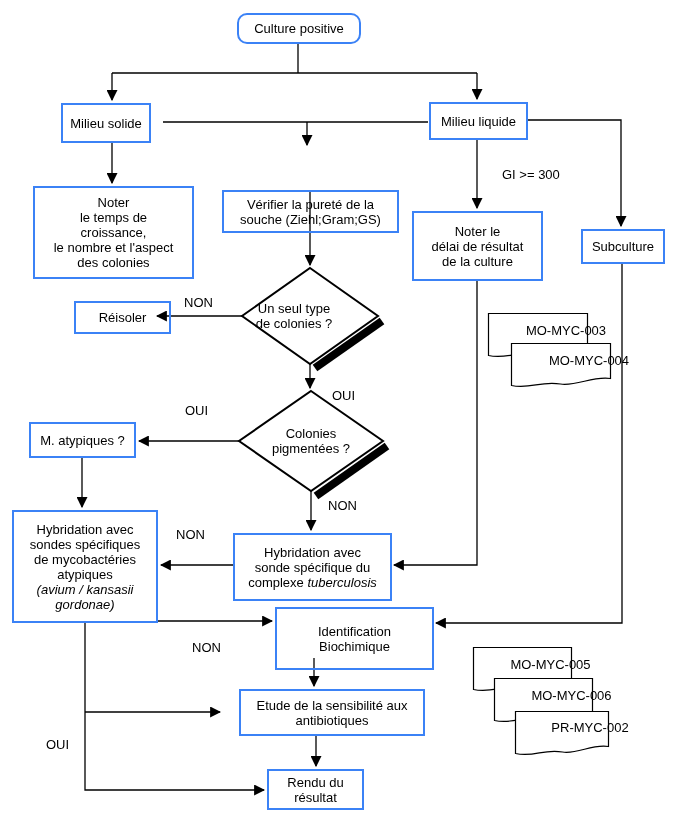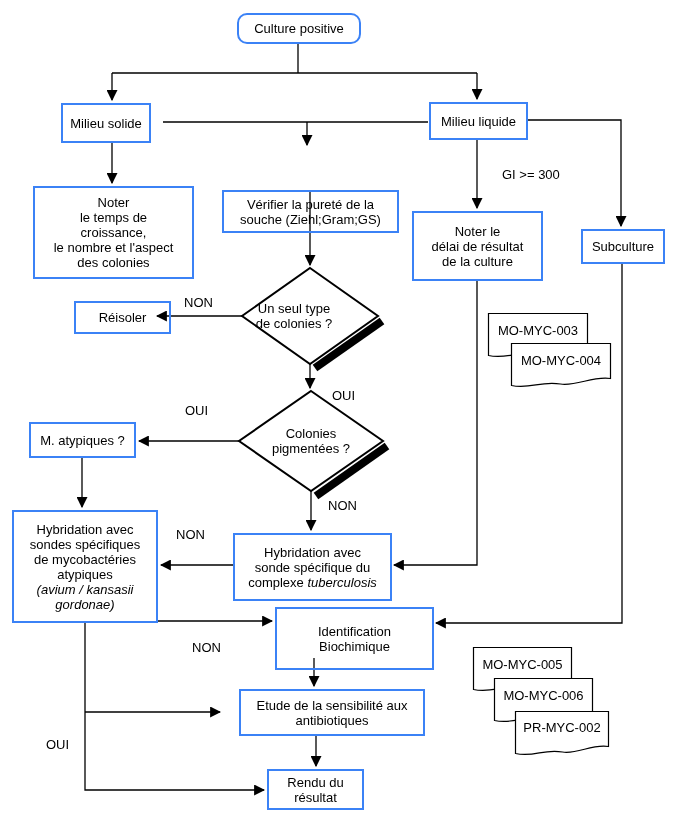--- a/index.html
+++ b/index.html
@@ -6,21 +6,21 @@
   .canvas{position:relative;width:673px;height:822px;background:#fff;overflow:hidden;
           font-family:"Liberation Sans",sans-serif;color:#000;}
   .canvas svg{position:absolute;left:0;top:0;}
   .box{position:absolute;box-sizing:border-box;border:2px solid #3b82f6;background:transparent;
        display:flex;flex-direction:column;align-items:center;justify-content:center;
        text-align:center;font-size:13px;line-height:15px;white-space:pre-line;z-index:3;}
   .rounded{border-radius:10px;}
   .dtext{position:absolute;display:flex;align-items:center;justify-content:center;
          text-align:center;font-size:13px;line-height:15px;white-space:pre-line;z-index:3;}
   .lbl{position:absolute;font-size:13px;line-height:14px;z-index:3;white-space:nowrap;}
-  .doclbl{position:absolute;text-align:center;font-size:13px;line-height:15px;z-index:3;}
+  .doclbl{position:absolute;text-align:center;font-size:13px;line-height:15px;z-index:3;margin-left:28px;}
   .it{font-style:italic;}
   .blk{display:block;white-space:pre-line;}
 </style>
 </head>
 <body>
 
 <div class="canvas">
 
   <svg width="673" height="822" viewBox="0 0 673 822">
     <defs>

